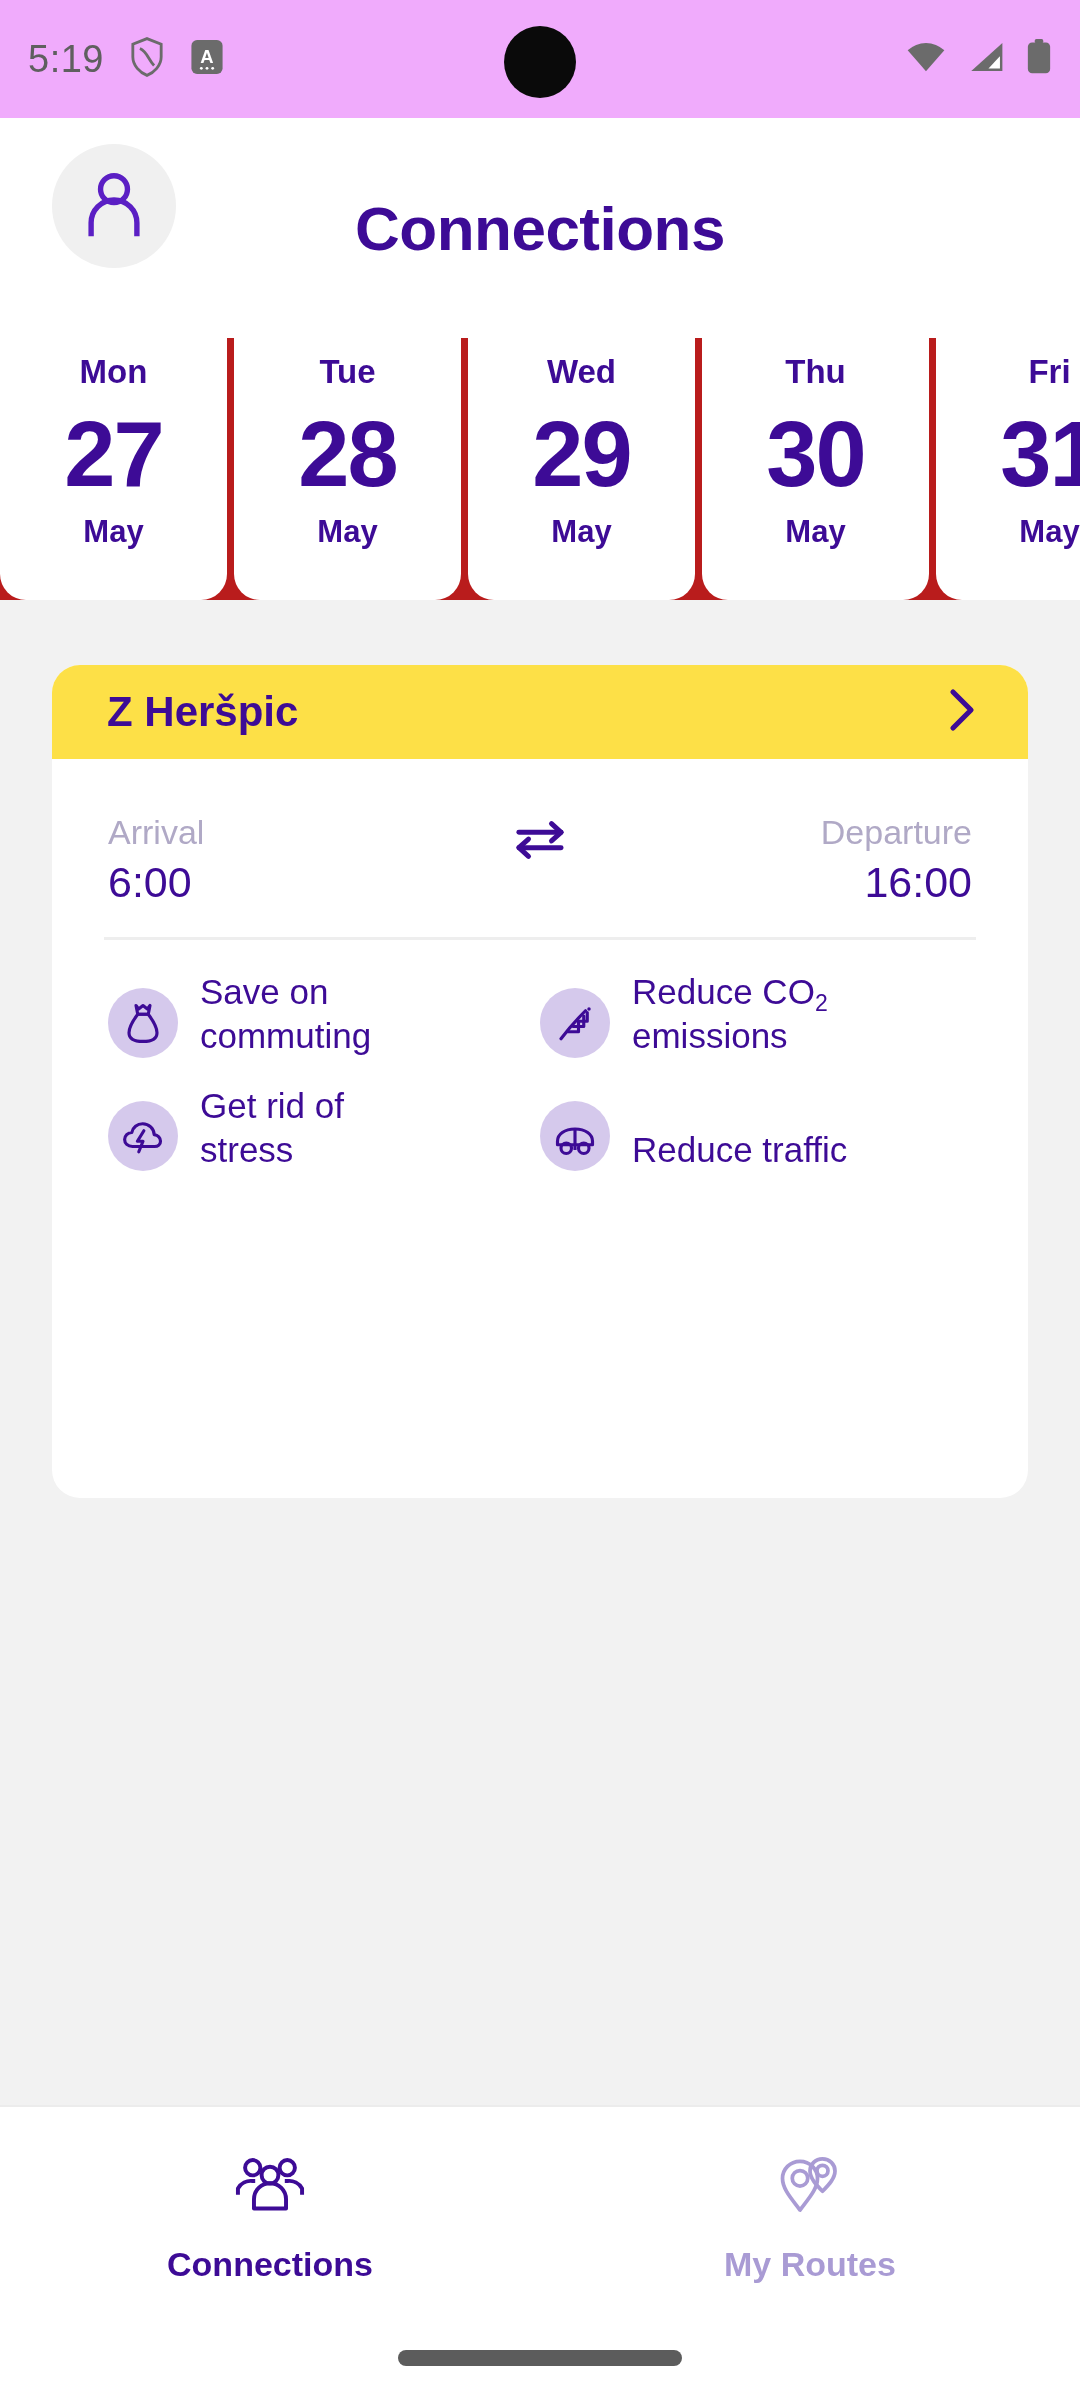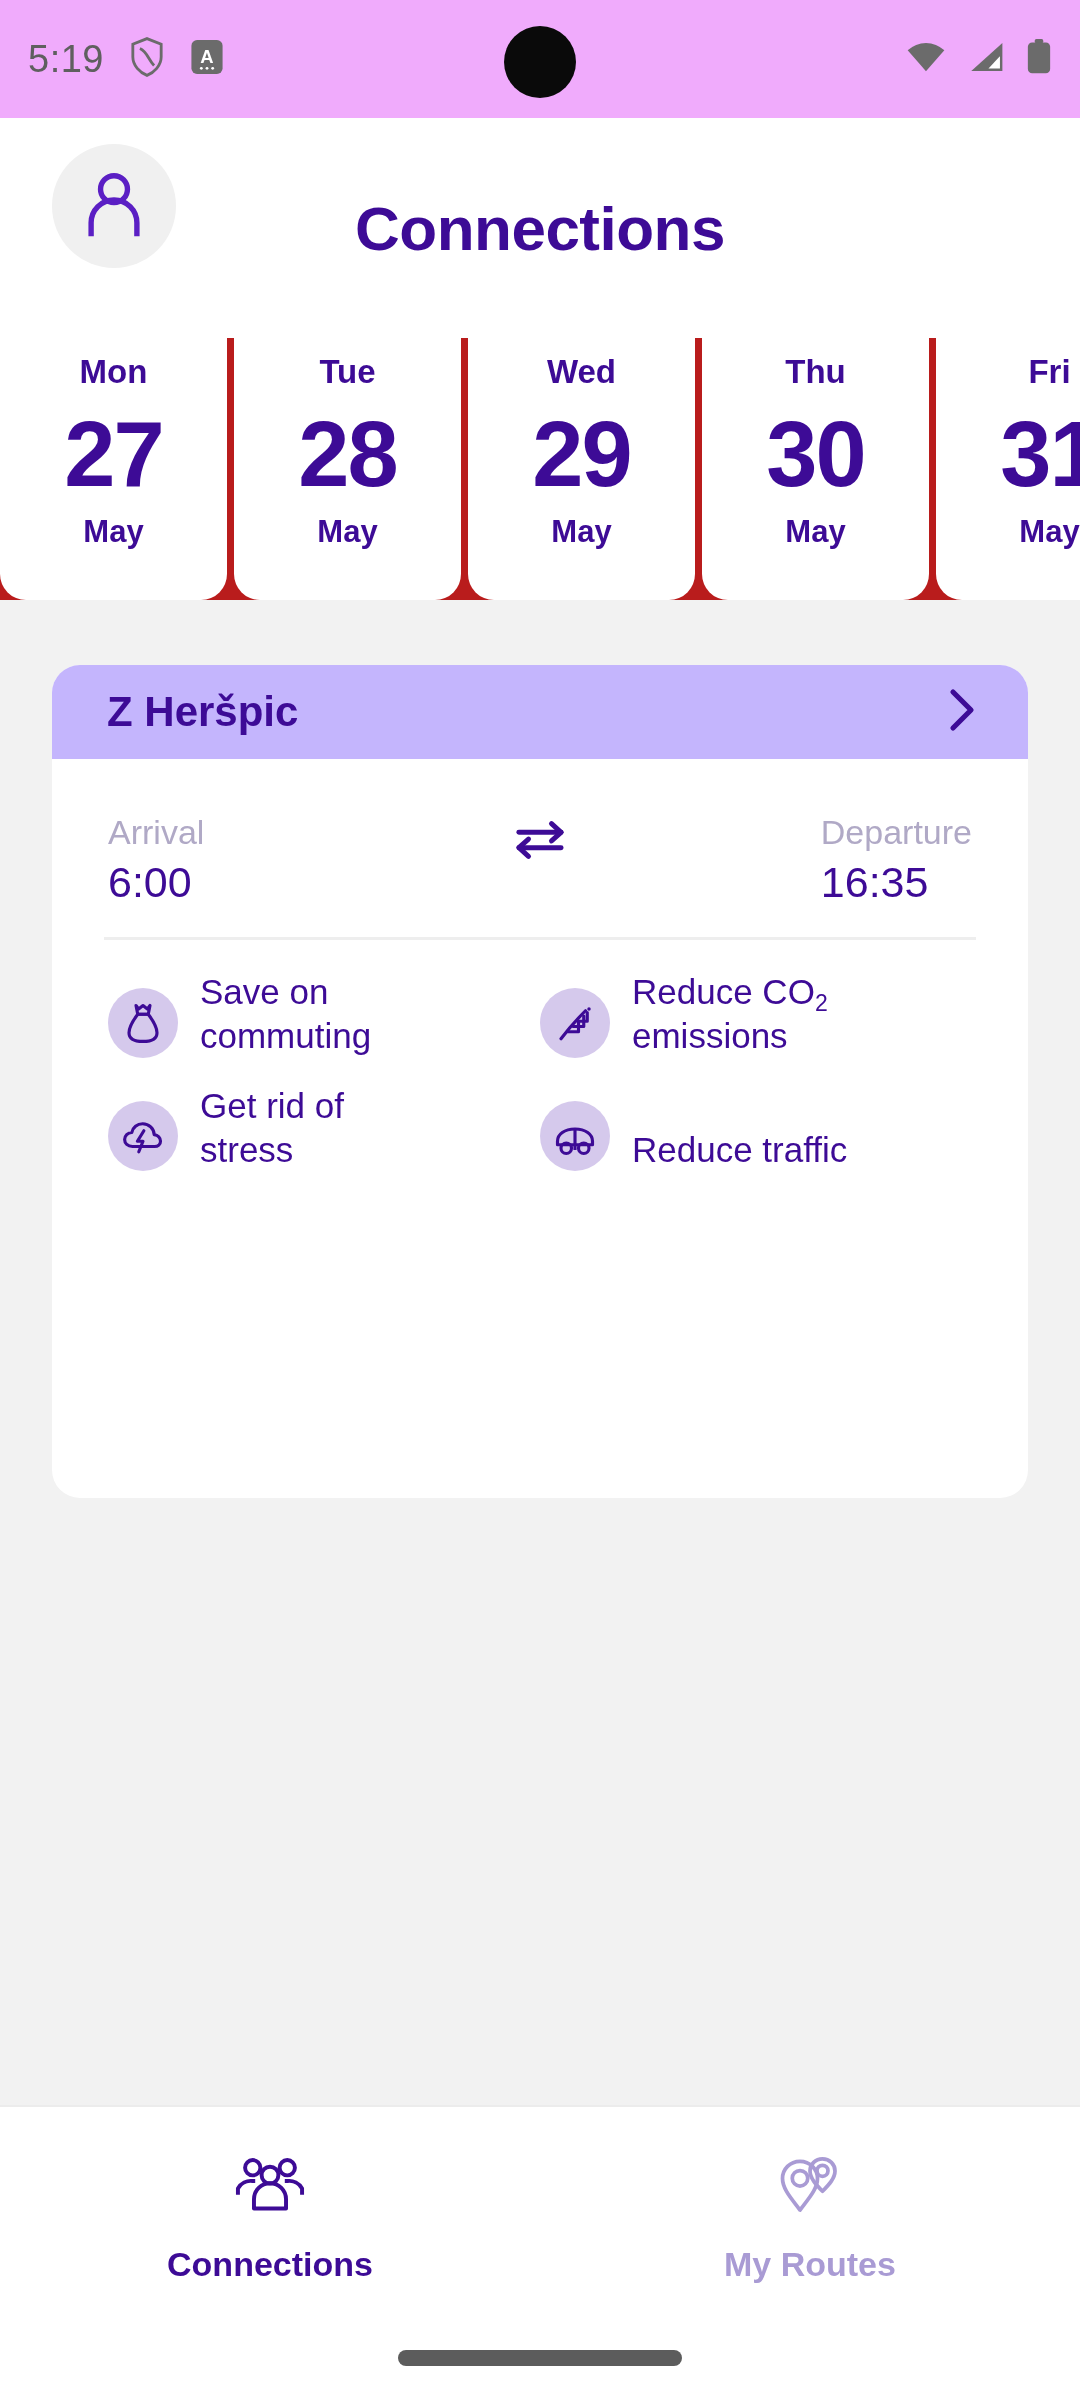--- a/index.html
+++ b/index.html
@@ -76,36 +76,36 @@
 
   
   .routecard{
     position:absolute; top:665px; left:52px;
     width:976px; height:833px;
     background:#ffffff;
     border-radius:28px;
   }
   .rc-header{
     height:94px;
-    background:#c4b5fd;
+    background:#fde047;
     border-radius:28px 28px 0 0;
     display:flex; align-items:center;
     padding:0 50px 0 55px;
   }
   .rc-title{ font-size:42px; font-weight:bold; color:#3d0b96; }
   .rc-chevron{ margin-left:auto; }
 
   .times{
     display:flex; align-items:flex-end;
     padding:40px 56px 0 56px;
     position:relative;
     margin-top:12px;
   }
   .tcol{ display:flex; flex-direction:column; }
-  .tcol.right{ margin-left:auto; }
+  .tcol.right{ margin-left:auto; align-items:flex-end; }
   .t-label{ font-size:34px; color:#b0a9c6; line-height:1.25; }
   .t-value{ font-size:43px; color:#3d0b96; line-height:1.25; margin-top:2px; }
   .swap-icon{
     position:absolute; left:50%; top:46px;
     transform:translateX(-50%);
   }
   .divider{
     margin:28px 52px 0 52px;
     height:3px; background:#eeeeee;
   }
@@ -270,21 +270,21 @@
       <span class="swap-icon">
         <svg width="58" height="46" viewBox="0 0 30 24">
             <path d="M4 8 H26" fill="none" stroke="#3d0b96" stroke-width="2.6" stroke-linecap="round"></path>
             <path d="M21 3.5 L26 8 L21 12.5" fill="none" stroke="#3d0b96" stroke-width="2.6" stroke-linecap="round" stroke-linejoin="round"></path>
             <path d="M26 16 H4" fill="none" stroke="#3d0b96" stroke-width="2.6" stroke-linecap="round"></path>
             <path d="M9 11.5 L4 16 L9 20.5" fill="none" stroke="#3d0b96" stroke-width="2.6" stroke-linecap="round" stroke-linejoin="round"></path>
           </svg>
       </span>
       <div class="tcol right">
         <span class="t-label">Departure</span>
-        <span class="t-value">16:35</span>
+        <span class="t-value">16:00</span>
       </div>
     </div>
 
     <div class="divider"></div>
 
     <div class="benefits">
 
       <div class="benefit">
         <span class="b-icon">
           <svg width="40" height="42" viewBox="0 0 22 24">

